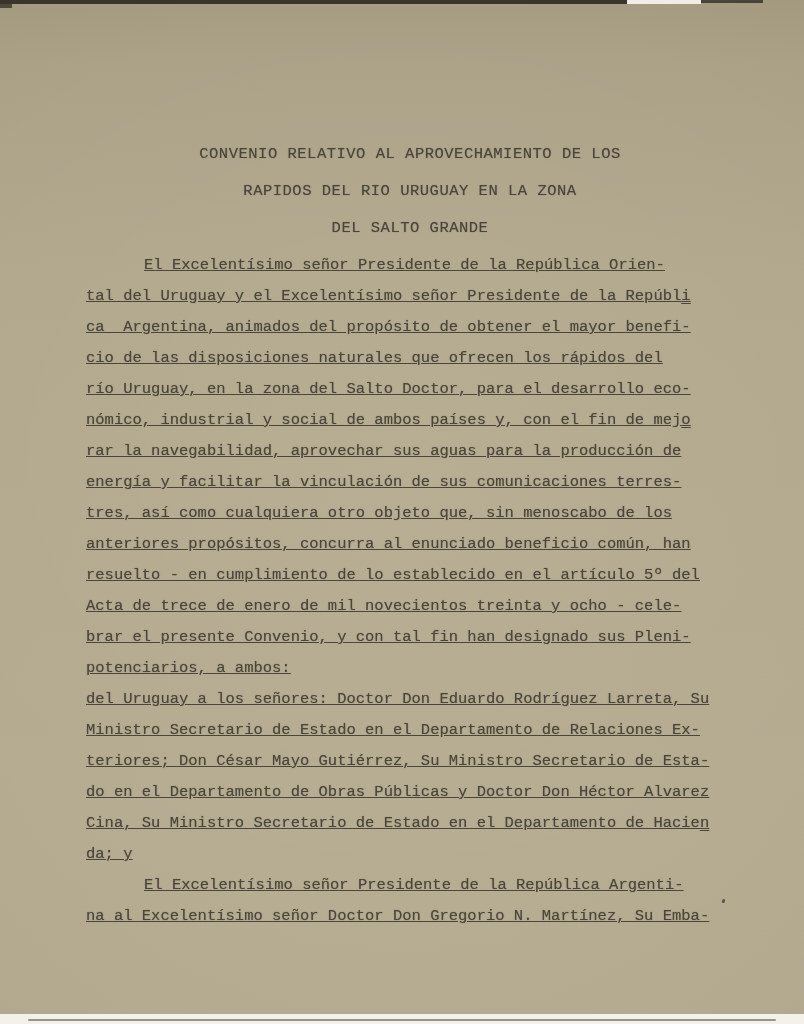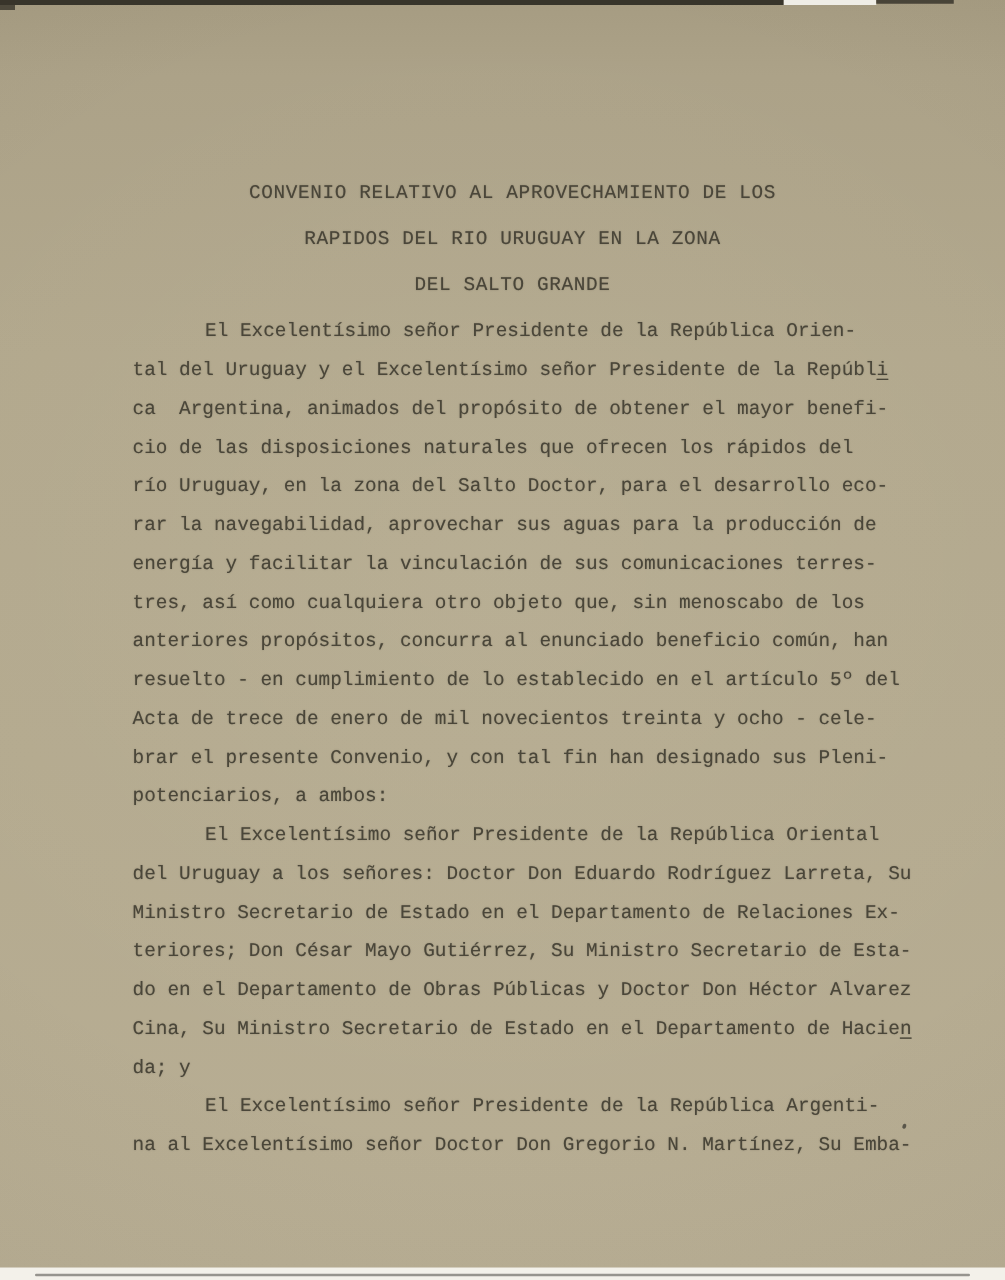--- a/index.html
+++ b/index.html
@@ -56,26 +56,27 @@
     text-align: center;
     color: var(--ink, #4a4639);
     font-size: 15.5px;
     line-height: 37px;
     letter-spacing: 0.5px;
     text-shadow: 0 0 1px rgba(72,68,56,0.55);
     white-space: pre;
   }
   .body-block {
     position: absolute;
-    left: 106px; top: 250px;
+    left: 86px; top: 250px;
     width: 672px;
     color: var(--ink, #4a4639);
     font-size: 15.5px;
     line-height: 31px;
     text-shadow: 0 0 1px rgba(72,68,56,0.5);
+    text-decoration: underline;
   }
   .body-line { white-space: pre; }
   .body-line.indent { padding-left: 58px; }
   .u { text-decoration: underline; text-underline-offset: 3px; }
   .ink-speck {
     position: absolute;
     left: 722px; top: 899px;
     width: 3px; height: 4px;
     border-radius: 50% 50% 50% 40%;
     background: #5a564a;
@@ -92,29 +93,29 @@
   <div class="top-strip-b"></div>
   <div class="top-corner"></div>
 
   <div class="title-block"><div class="title-line">CONVENIO RELATIVO AL APROVECHAMIENTO DE LOS</div><div class="title-line">RAPIDOS DEL RIO URUGUAY EN LA ZONA</div><div class="title-line">DEL SALTO GRANDE</div></div>
   <div class="body-block">
       <div class="body-line indent">El Excelentísimo señor Presidente de la República Orien-</div>
       <div class="body-line">tal del Uruguay y el Excelentísimo señor Presidente de la Repúbl<span class="u">i</span></div>
       <div class="body-line">ca  Argentina, animados del propósito de obtener el mayor benefi-</div>
       <div class="body-line">cio de las disposiciones naturales que ofrecen los rápidos del</div>
       <div class="body-line">río Uruguay, en la zona del Salto Doctor, para el desarrollo eco-</div>
+      <div class="body-line">nómico, industrial y social de ambos países y, con el fin de mej<span class="u">o</span></div>
       <div class="body-line">rar la navegabilidad, aprovechar sus aguas para la producción de</div>
       <div class="body-line">energía y facilitar la vinculación de sus comunicaciones terres-</div>
       <div class="body-line">tres, así como cualquiera otro objeto que, sin menoscabo de los</div>
       <div class="body-line">anteriores propósitos, concurra al enunciado beneficio común, han</div>
       <div class="body-line">resuelto - en cumplimiento de lo establecido en el artículo 5º del</div>
       <div class="body-line">Acta de trece de enero de mil novecientos treinta y ocho - cele-</div>
       <div class="body-line">brar el presente Convenio, y con tal fin han designado sus Pleni-</div>
       <div class="body-line">potenciarios, a ambos:</div>
-      <div class="body-line indent">El Excelentísimo señor Presidente de la República Oriental</div>
       <div class="body-line">del Uruguay a los señores: Doctor Don Eduardo Rodríguez Larreta, Su</div>
       <div class="body-line">Ministro Secretario de Estado en el Departamento de Relaciones Ex-</div>
       <div class="body-line">teriores; Don César Mayo Gutiérrez, Su Ministro Secretario de Esta-</div>
       <div class="body-line">do en el Departamento de Obras Públicas y Doctor Don Héctor Alvarez</div>
       <div class="body-line">Cina, Su Ministro Secretario de Estado en el Departamento de Hacie<span class="u">n</span></div>
       <div class="body-line">da; y</div>
       <div class="body-line indent">El Excelentísimo señor Presidente de la República Argenti-</div>
       <div class="body-line">na al Excelentísimo señor Doctor Don Gregorio N. Martínez, Su Emba-</div>
     </div>
 

